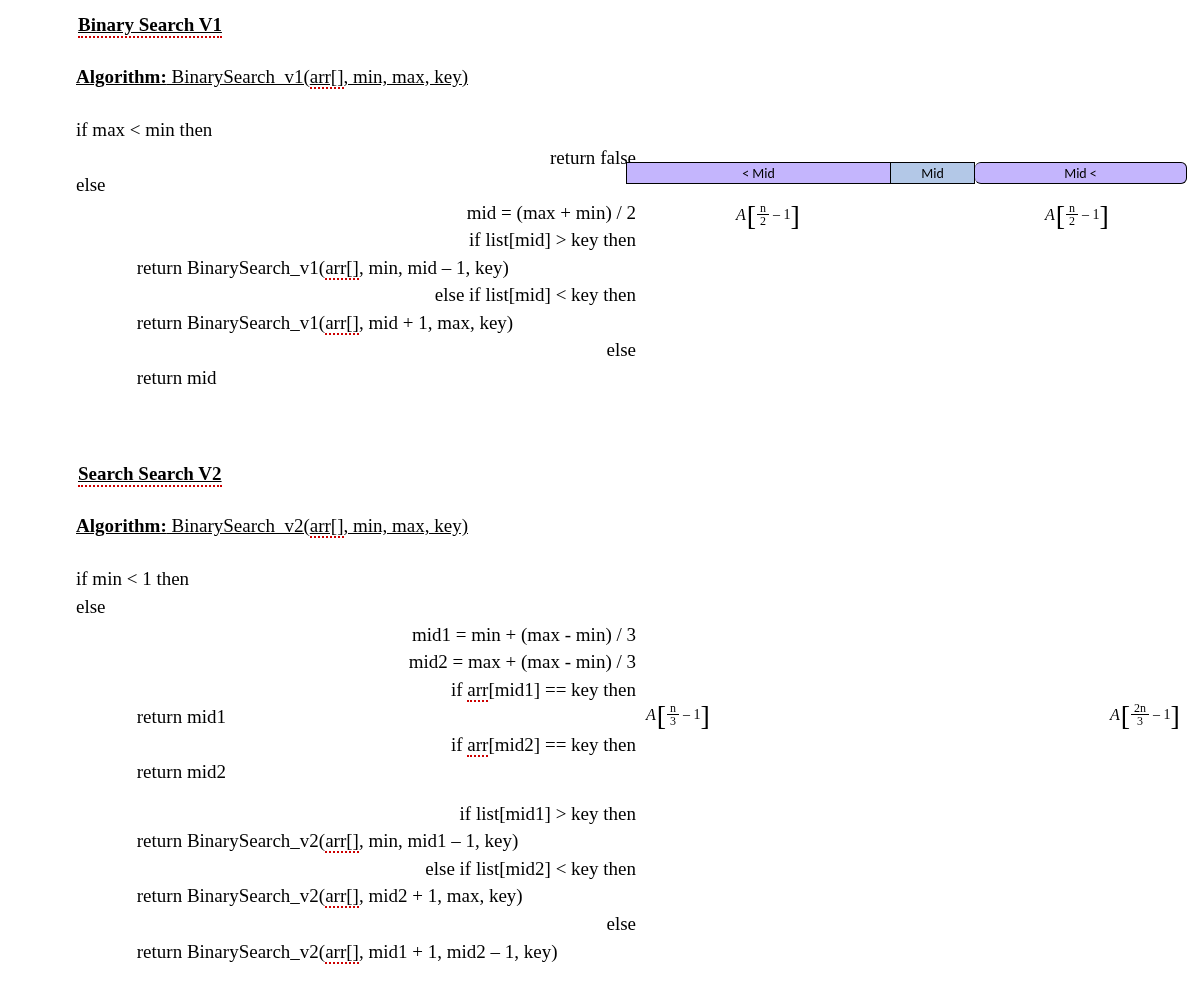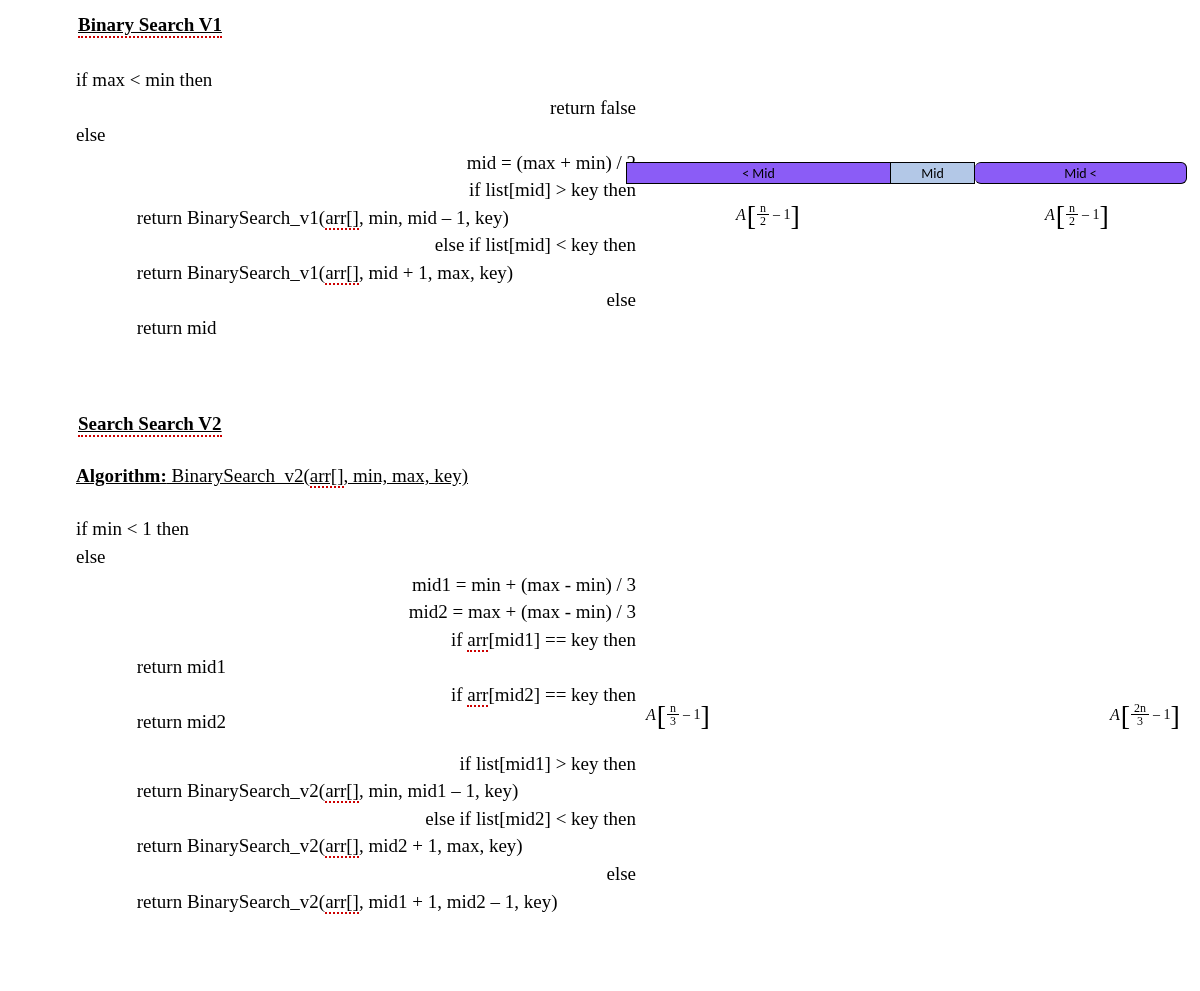--- a/index.html
+++ b/index.html
@@ -51,21 +51,21 @@
     font-size: 14px;
   }
   .row-boxes { display: flex; }
   .cell {
     border: 1px solid #000;
     height: 22px;
     display: flex;
     align-items: center;
     justify-content: center;
     box-sizing: border-box;
-    background: #8b5cf6;
+    background: #c4b5fd;
   }
   .mid-cell { background: #b3c8e7; }
   .formula-row {
     display: flex;
     margin-top: 18px;
     font-family: "Times New Roman", serif;
     font-size: 16px;
   }
   .formula { display: flex; align-items: center; }
   .brkL, .brkR {
@@ -90,20 +90,23 @@
   .section2 { margin-top: 72px; }
 </style>
 </head>
 <body>
 
 <div class="page">
 
   <div class="code-col">
     <div class="h-title">Binary Search V1</div>
 
+    <div class="algo-line">
+      <span class="lbl">Algorithm:</span><span> BinarySearch_v1(</span><span class="spellred">arr[]</span><span>, min, max, key)</span>
+    </div>
 
     <div class="pseudo">
       <div class="line"><span class="kw">if</span><span> max &lt; min </span><span class="kw">then</span></div>
       <div class="line ind2"><span class="kw">return</span><span> false</span></div>
       <div class="line"><span class="kw">else</span></div>
       <div class="line ind2"><span>mid = (max + min) / 2</span></div>
       <div class="line ind2"><span class="kw">if</span><span> list[mid] &gt; key </span><span class="kw">then</span></div>
       <div class="line ind3"><span class="kw">return</span><span> BinarySearch_v1(</span><span class="spellred">arr[]</span><span>, min, mid – 1, key)</span></div>
       <div class="line ind2"><span class="kw">else if</span><span> list[mid] &lt; key </span><span class="kw">then</span></div>
       <div class="line ind3"><span class="kw">return</span><span> BinarySearch_v1(</span><span class="spellred">arr[]</span><span>, mid + 1, max, key)</span></div>

